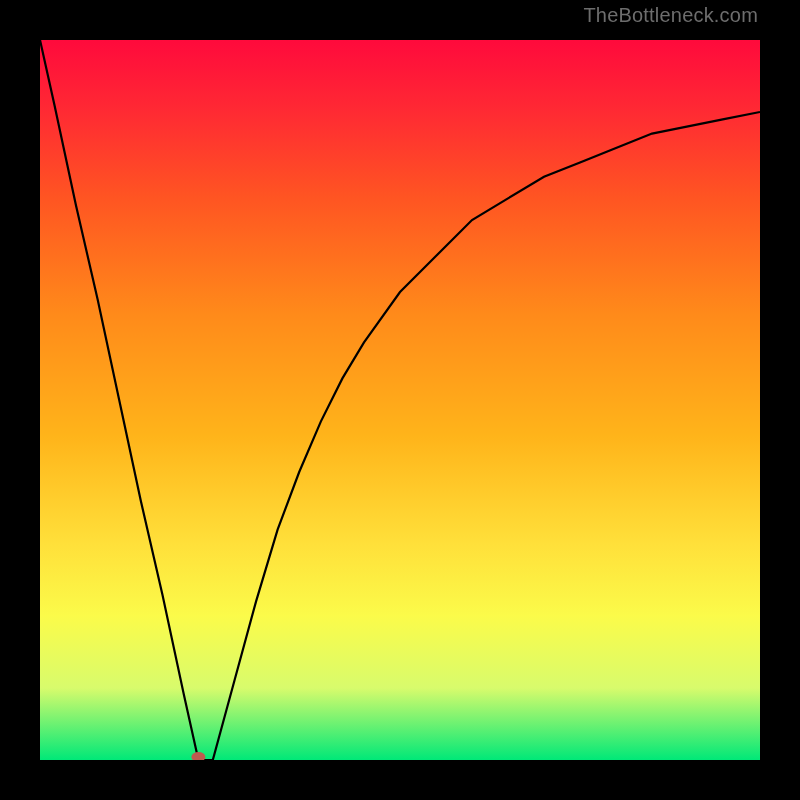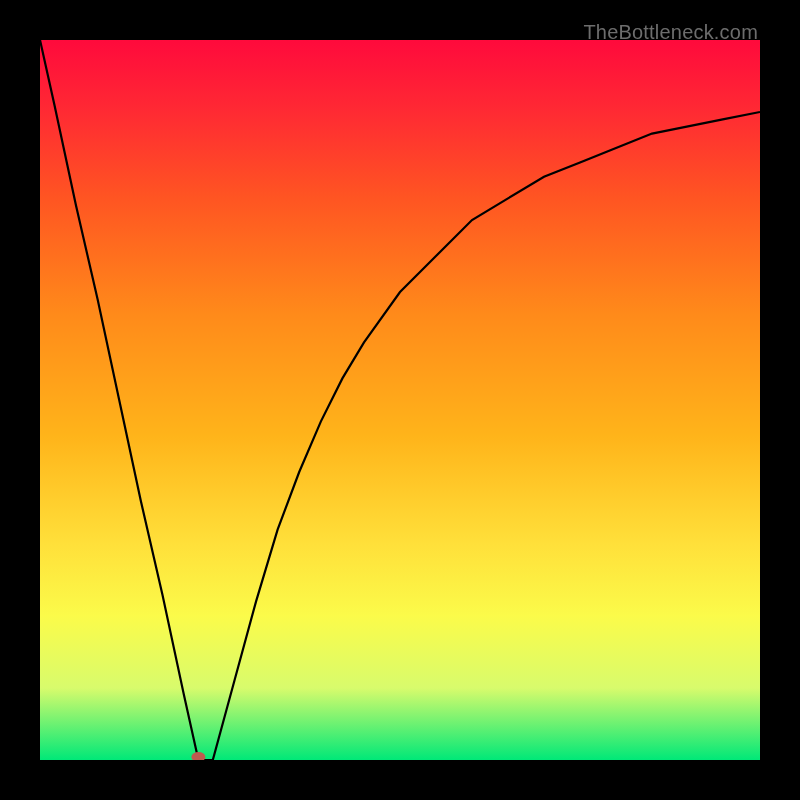--- a/index.html
+++ b/index.html
@@ -39,21 +39,21 @@
   .overlay-svg {
     position: absolute;
     left: 0;
     top: 0;
     width: 720px;
     height: 720px;
     display: block;
   }
   .watermark {
     position: absolute;
-    top: 21px;
+    top: 4px;
     right: 42px;
     color: #6d6d6d;
     font-size: 20px;
     font-weight: 500;
     letter-spacing: 0.2px;
   }
 </style>
 </head>
 <body>
 

